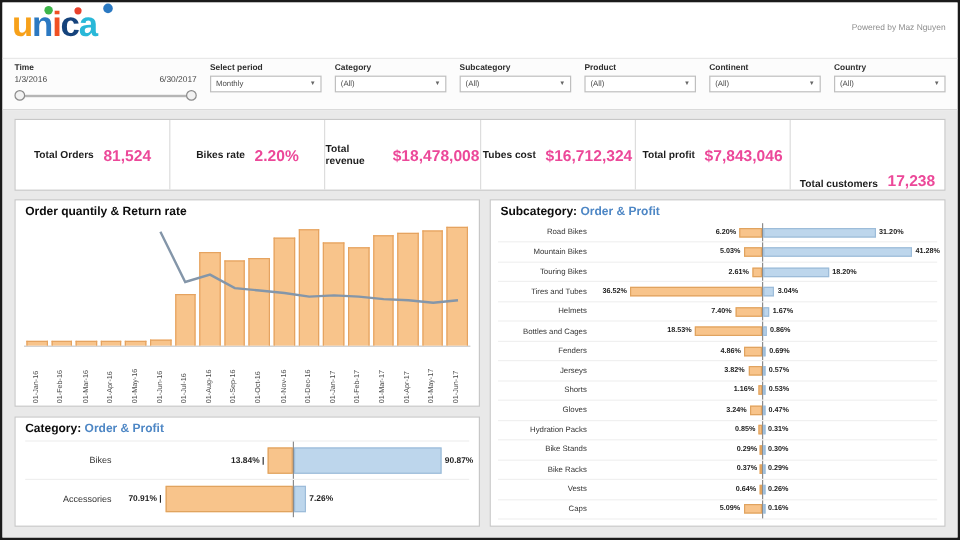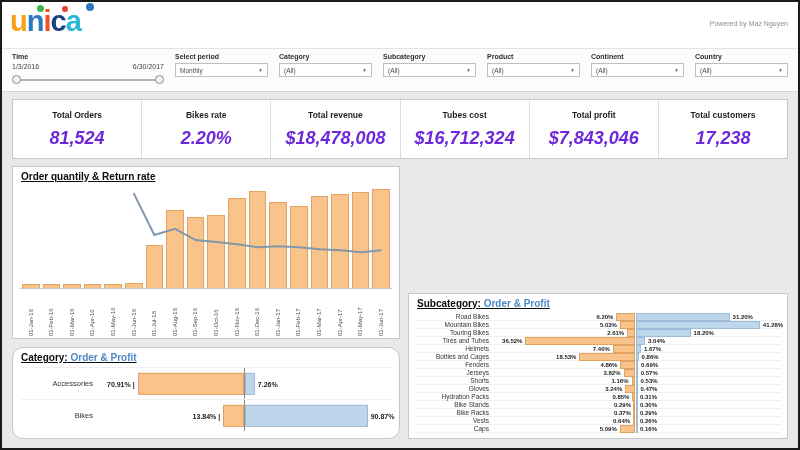--- a/index.html
+++ b/index.html
@@ -34,31 +34,31 @@
     background:#f2f2f2; border:1px solid #8a8a8a; }
   .h-left{left:0;} .h-right{right:0;}
   .filter.dd { flex:1; min-width:78px; }
   .dropdown { height:14px; border:1px solid #bfbfbf; background:#fff; display:flex;
     align-items:center; justify-content:space-between; padding:0 4px; font-size:6.5px; color:#4a4a4a; }
   .caret { font-size:5px; color:#666; }
 
   
   .body-area { flex:1; background:#e9e9e9; display:flex; flex-direction:column; min-height:0; }
   .kpi-panel { flex:0 0 60px; margin:7px 10px 7px; background:#fff; border:1px solid #c7c7c7; display:flex; }
-  .kpi { flex:1; display:flex; flex-direction:column; align-items:center; justify-content:center;
+  .kpi { flex:1; display:flex; flex-direction:row; align-items:center; justify-content:center;
     gap:8px; border-right:1px solid #ddd; }
-  .kpi:last-child { border-right:none; }
+  .kpi:last-child { border-right:none;align-items:flex-end; }
   .kpi-label { font-size:8.5px; font-weight:bold; color:#1d1d1d; }
-  .kpi-value { font-size:18px; font-weight:bold; color:#6d28d9;font-style:italic; }
+  .kpi-value { font-size:13px; font-weight:bold; color:#ec4899; }
 
   .main { flex:1; display:flex; gap:8px; padding:0 10px 9px; min-height:0; }
   .col-left { width:388px; display:flex; flex-direction:column; gap:8px; min-height:0; }
-  .col-right { flex:1; display:flex; min-height:0;align-items:flex-end; }
+  .col-right { flex:1; display:flex; min-height:0; }
   .panel { background:#fff; border:1px solid #c7c7c7; display:flex; flex-direction:column; min-height:0; }
-  .panel-title { padding:4px 8px 2px; font-size:10px; font-weight:bold; color:#0c0c0c;text-decoration:underline; }
+  .panel-title { padding:4px 8px 2px; font-size:10px; font-weight:bold; color:#0c0c0c; }
   .title-suffix { color:#4e87c5; }
 
   
   .panel-combo { flex:1; }
   .combo-wrap { flex:1; display:flex; flex-direction:column; padding:2px 7px 2px; min-height:0; }
   .plot { flex:1; position:relative; border-bottom:1px solid #c9c9c9; min-height:0; }
   .bars { position:absolute; inset:0; display:flex; align-items:flex-end; gap:3px; padding:0 2px; }
   .bcol { flex:1; display:flex; align-items:flex-end; height:100%; }
   .obar { width:100%; background:#f8c48b; border:1px solid #e5a360; border-bottom:none; }
   .line-svg { position:absolute; inset:0; width:100%; height:100%; }
@@ -70,21 +70,21 @@
   .div-rows { flex:1; display:flex; flex-direction:column; min-height:0; }
   .drow { flex:1; display:flex; align-items:center; min-height:0; }
   .dlabel { text-align:right; color:#333; }
   .dleft { position:relative; height:100%; }
   .dright { position:relative; height:100%; flex:1; border-left:1px solid #8c8c8c; }
   .dbar { position:absolute; top:50%; transform:translateY(-50%); }
   .dbar.orange { background:#f8c48b; border:1px solid #e0a35f; right:0; }
   .dbar.blue { background:#bdd6ec; border:1px solid #9dbcd9; left:0; }
   .dlab { position:absolute; top:50%; transform:translateY(-50%); white-space:nowrap; color:#222; }
 
-  .panel-cat { flex:0 0 92px;border-radius:11px; }
+  .panel-cat { flex:0 0 92px; }
   .cat .div-rows { padding:2px 8px 7px; }
   .cat .drow { border-top:1px solid #efefef; }
   .cat .dlabel { width:80px; padding-right:8px; font-size:7.5px; }
   .cat .dleft { width:143px; }
   .cat .dbar { height:72%; }
   .cat .dlab { font-size:7px; font-weight:bold; }
 
   .panel-sub { flex:1; }
   .sub .div-rows { padding:2px 6px 5px; }
   .sub .drow { border-bottom:1px solid #f0f0f0; }
@@ -319,39 +319,39 @@
               </div>
           </div>
         </div>
 
         <div class="panel panel-cat cat">
           <div class="panel-title">
             <span>Category:</span><span class="title-suffix"> Order &amp; Profit</span>
           </div>
           <div class="div-rows" id="cat-rows">
               <div class="drow">
+                <div class="dlabel">Bikes</div>
+                <div class="dleft">
+                  <span class="dlab" style="right: 23.76px;">13.84% |</span>
+                  <div class="dbar orange" style="width: 20.76px;"></div>
+                </div>
+                <div class="dright">
+                  <div class="dbar blue" style="width: 122.674px;"></div>
+                  <span class="dlab" style="left: 125.674px;">90.87%</span>
+                </div>
+              </div>
+              <div class="drow">
                 <div class="dlabel">Accessories</div>
                 <div class="dleft">
                   <span class="dlab" style="right: 109.365px;">70.91% |</span>
                   <div class="dbar orange" style="width: 106.365px;"></div>
                 </div>
                 <div class="dright">
                   <div class="dbar blue" style="width: 9.801px;"></div>
                   <span class="dlab" style="left: 12.801px;">7.26%</span>
-                </div>
-              </div>
-              <div class="drow">
-                <div class="dlabel">Bikes</div>
-                <div class="dleft">
-                  <span class="dlab" style="right: 23.76px;">13.84% |</span>
-                  <div class="dbar orange" style="width: 20.76px;"></div>
-                </div>
-                <div class="dright">
-                  <div class="dbar blue" style="width: 122.674px;"></div>
-                  <span class="dlab" style="left: 125.674px;">90.87%</span>
                 </div>
               </div>
             </div>
         </div>
       </div>
 
       <div class="col-right">
         <div class="panel panel-sub sub" style="flex:1;">
           <div class="panel-title">
             <span>Subcategory:</span><span class="title-suffix"> Order &amp; Profit</span>

